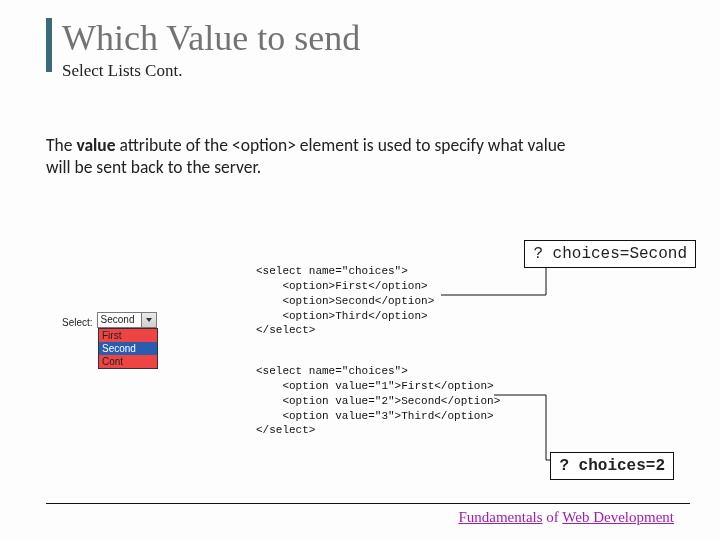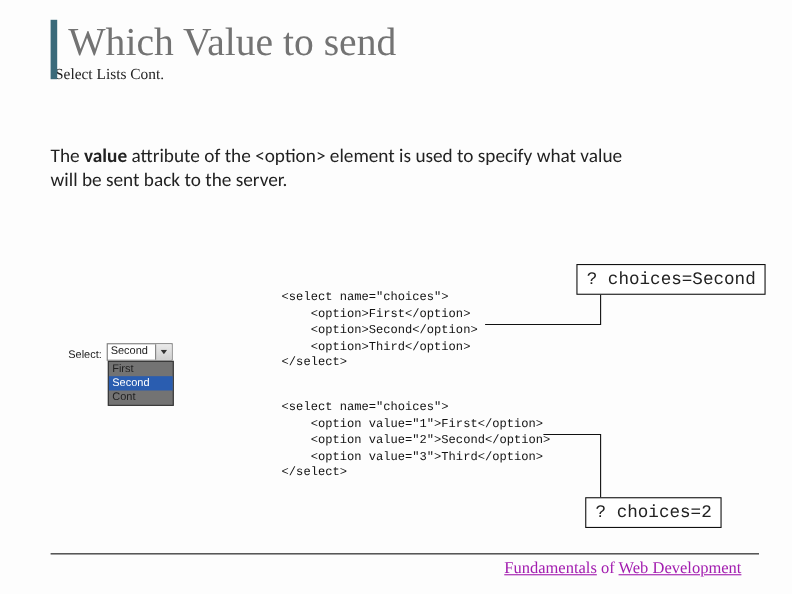--- a/index.html
+++ b/index.html
@@ -31,22 +31,22 @@
     font-family: "Times New Roman", Georgia, serif;
     font-size: 36px;
     font-weight: 400;
     margin: 0 0 2px 16px;
     padding-top: 0;
     line-height: 1.15;
     color: #737373;
   }
   .subtitle {
     font-family: "Times New Roman", Georgia, serif;
-    font-size: 14px;
-    margin: 0 0 0 4px;
+    font-size: 17px;
+    margin: 0 0 0 16px;
     color: #222;
   }
   .body {
     margin-top: 54px;
   }
   .para {
     font-family: "Calibri", "Segoe UI", Arial, sans-serif;
     font-size: 17.5px;
     line-height: 1.25;
     color: #222;
@@ -96,21 +96,21 @@
     background: linear-gradient(#eaeaea,#cfcfcf);
     border-left: 1px solid #7a7a7a;
     display: flex; align-items: center; justify-content: center;
   }
   .select-mock .arrow svg { width: 6px; height: 4px; }
   .select-mock .list {
     margin-top: 0;
     margin-left: 36px;
     border: 1px solid #333;
     width: 58px;
-    background: #737373;
+    background: #ef4444;
   }
   .select-mock .opt {
     padding: 0 3px;
     line-height: 13px;
     font-size: 10px;
   }
   .select-mock .opt.sel { background: #2a5db0; color: #fff; }
 
   
   .code {
@@ -128,21 +128,21 @@
   .result {
     position: absolute;
     border: 1px solid #111;
     font-family: Consolas, "Courier New", monospace;
     font-size: 16px;
     padding: 4px 8px;
     background: #fff;
     white-space: nowrap;
   }
   .result1 { right: -6px; top: -14px; }
-  .result2 { right: 34px; top: 198px; }
+  .result2 { right: 16px; top: 198px; font-weight: bold; }
 
   
   svg.connectors {
     position: absolute;
     left: 0;
     top: 0;
     width: 100%;
     height: 100%;
     overflow: visible;
   }

